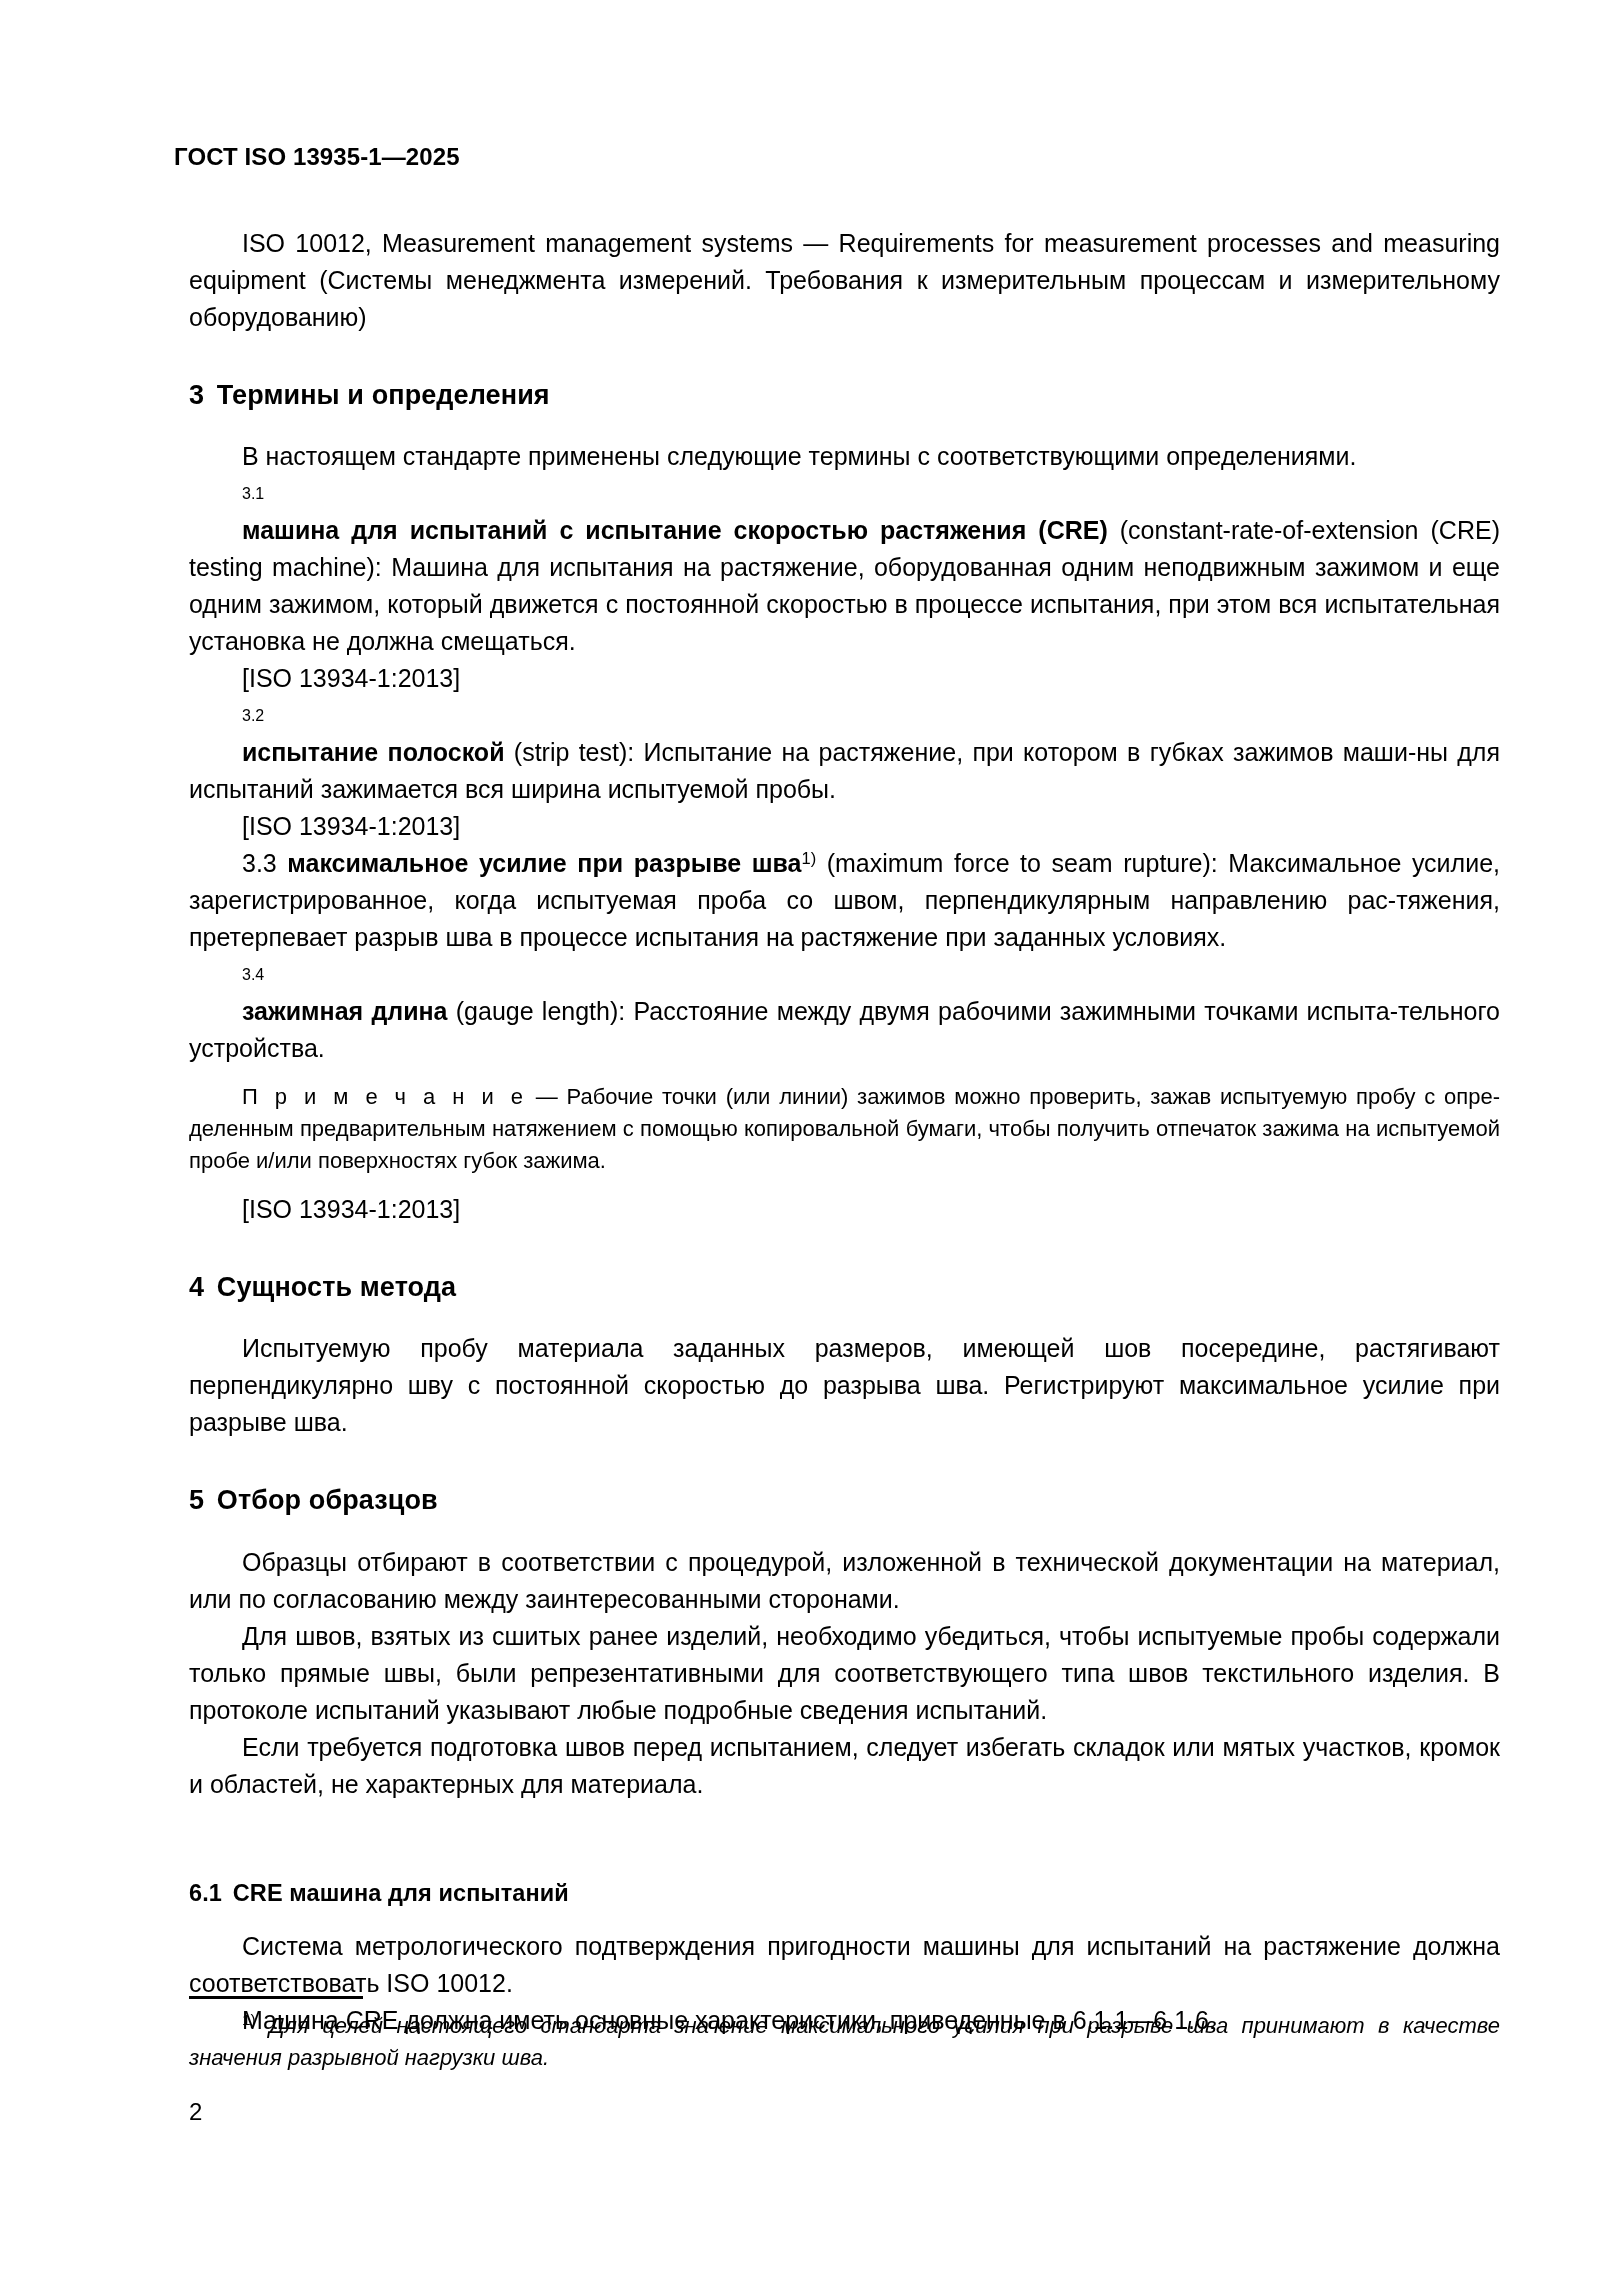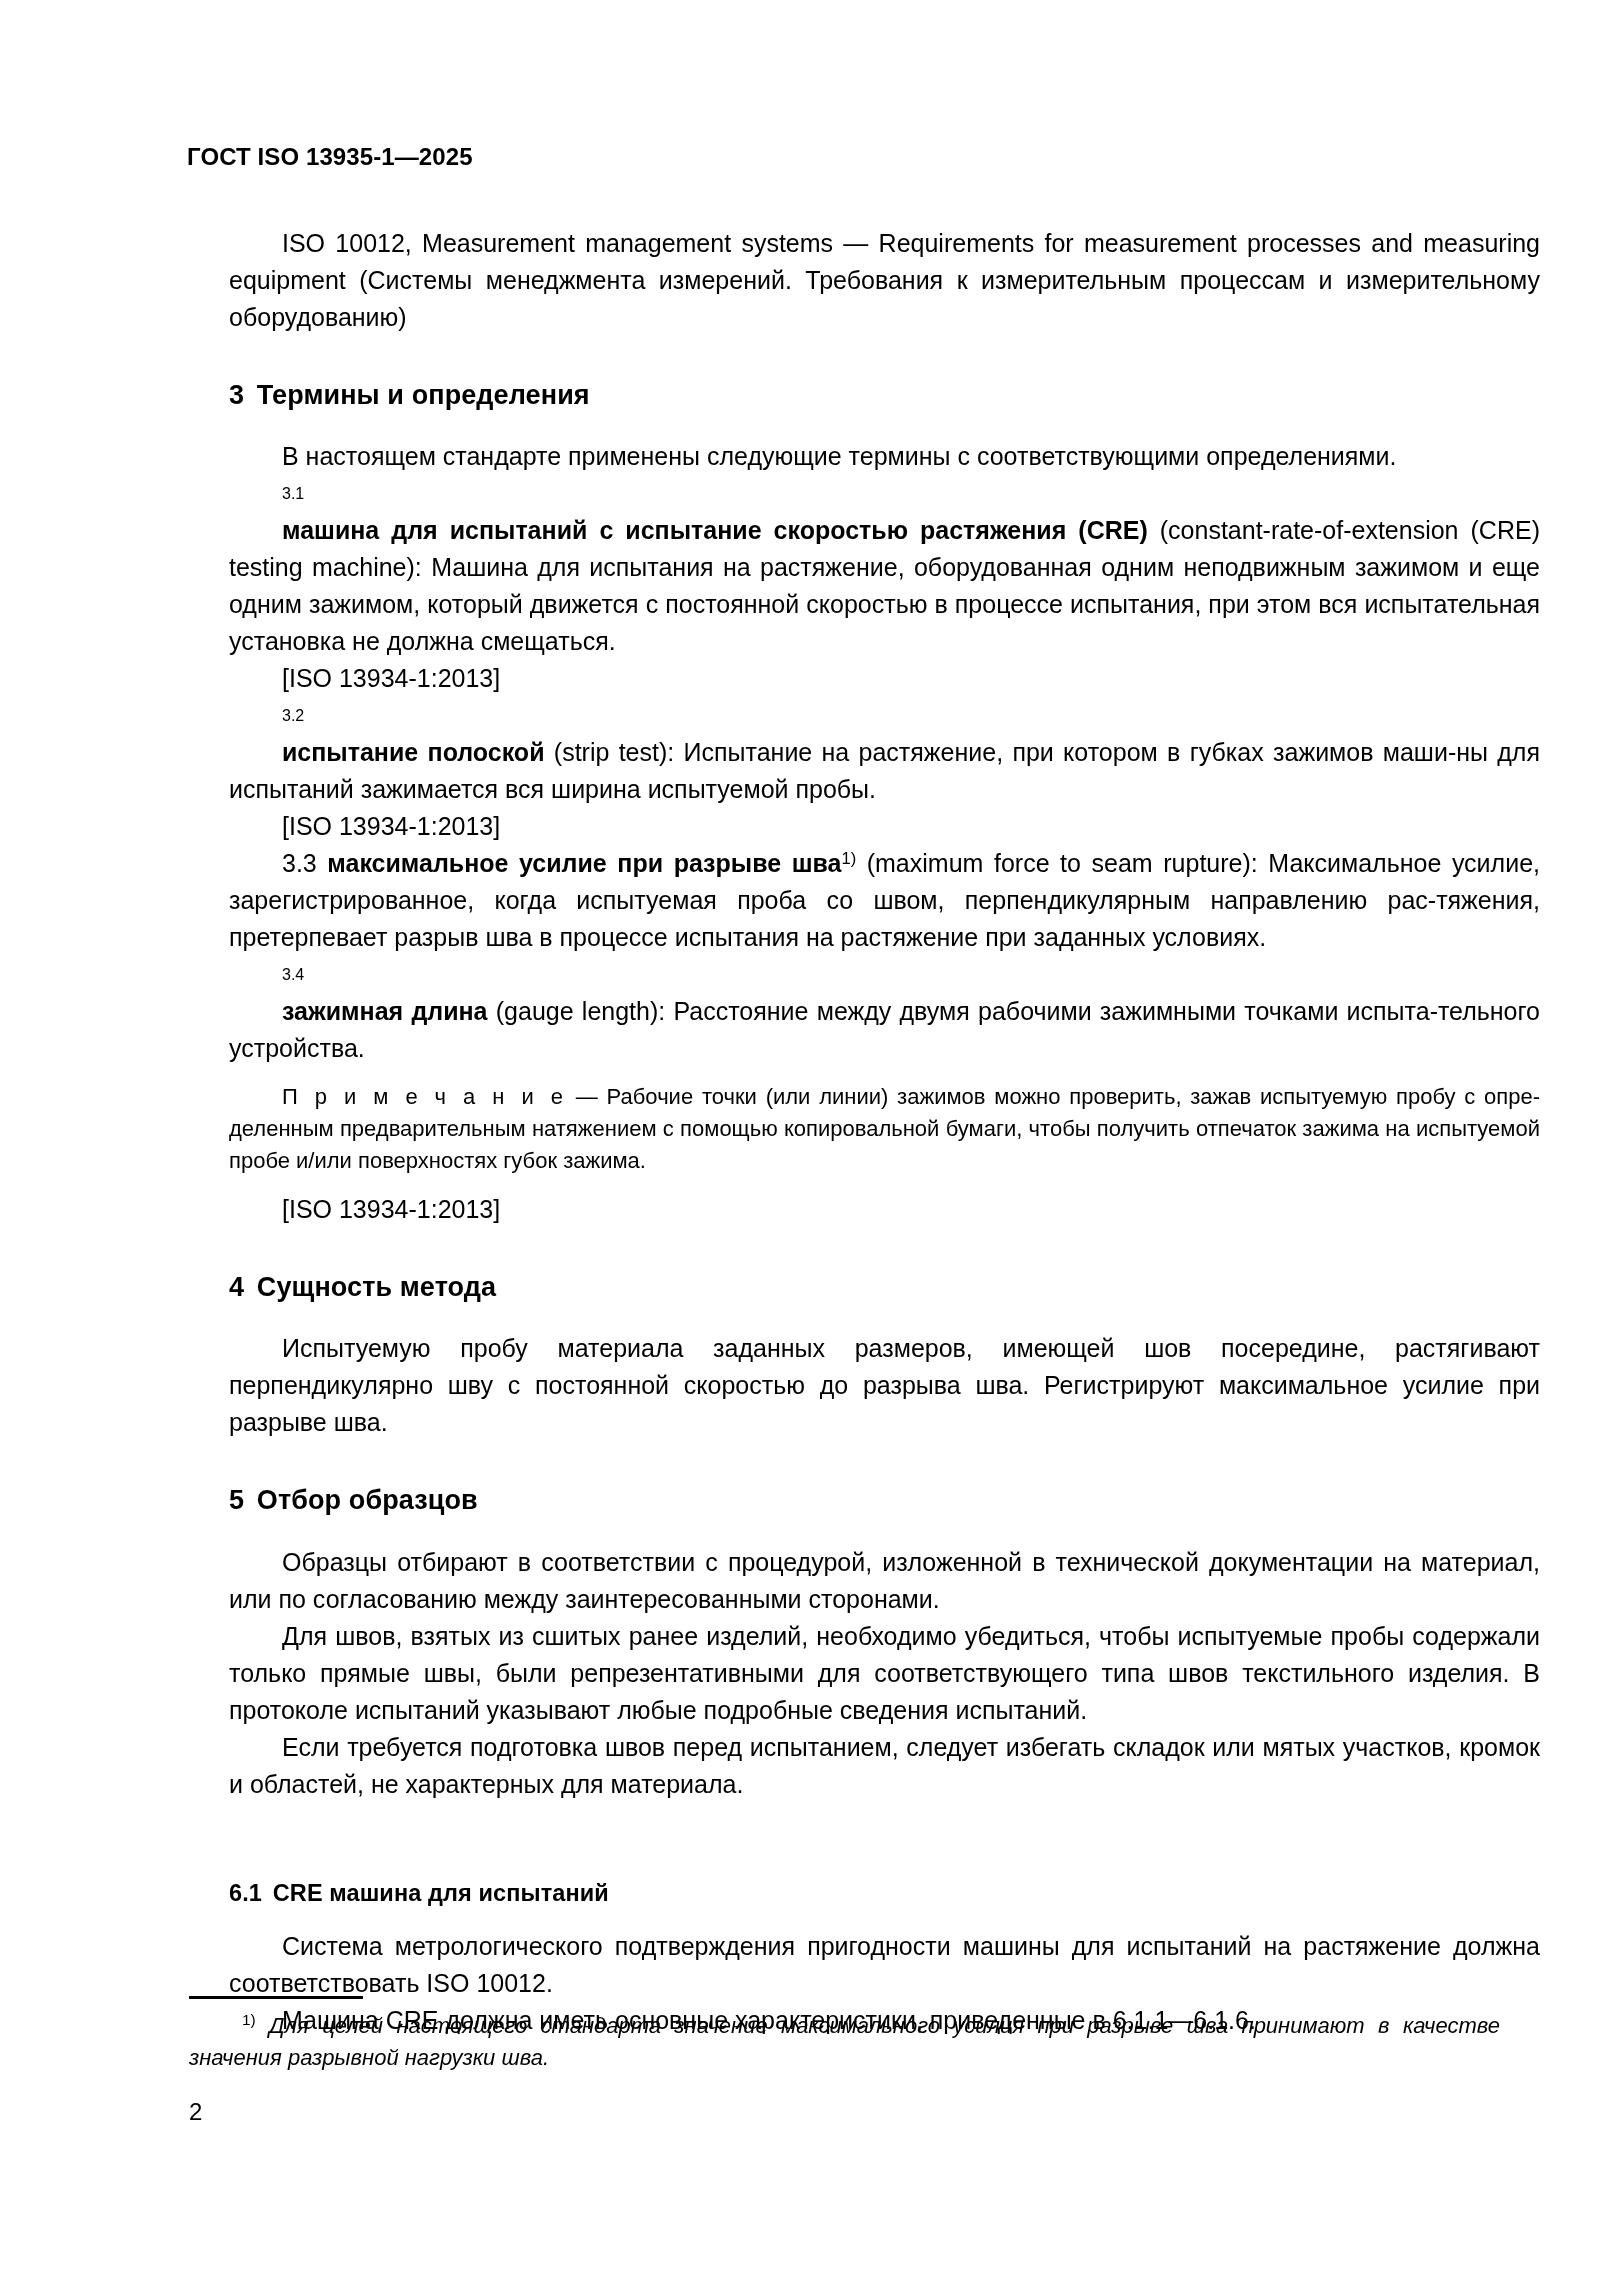--- a/index.html
+++ b/index.html
@@ -16,27 +16,26 @@
     font-family: "Liberation Sans", sans-serif;
     color: #000000;
     box-sizing: border-box;
     overflow: hidden;
   }
   .content {
     position: absolute;
     left: 189px;
     top: 0;
     width: 1311px;
-    margin-left: 40px;
   }
 
   
   .doc-header {
     position: absolute;
-    left: 187px;
+    left: 174px;
     top: 143px;
     font-size: 24px;
     font-weight: bold;
     letter-spacing: 0.1px;
     white-space: nowrap;
   }
 
   
   .para {
     font-size: 25px;

